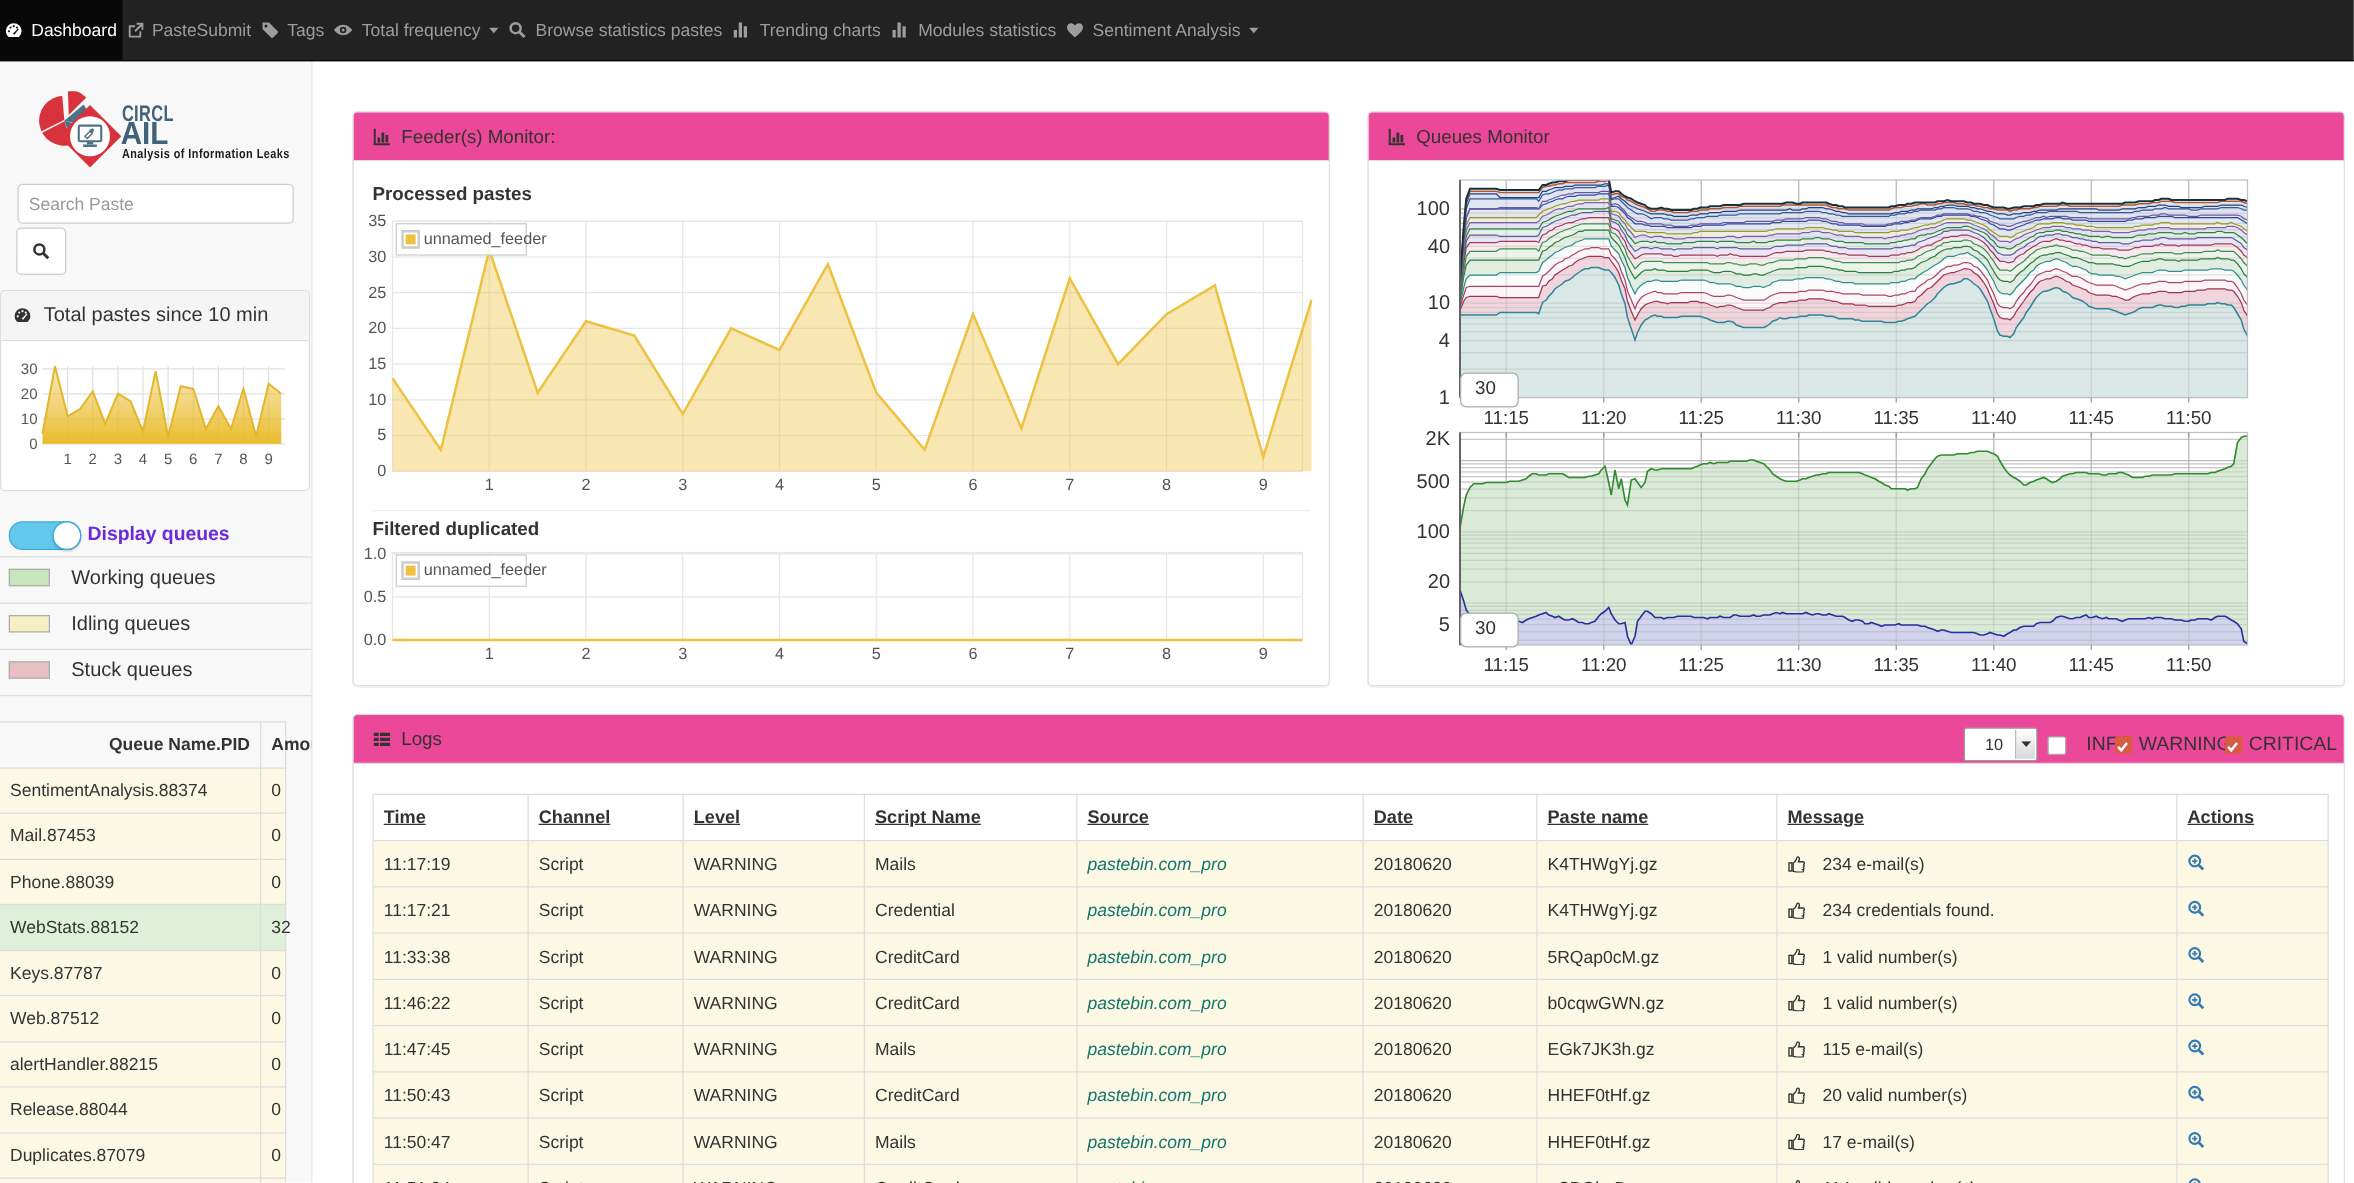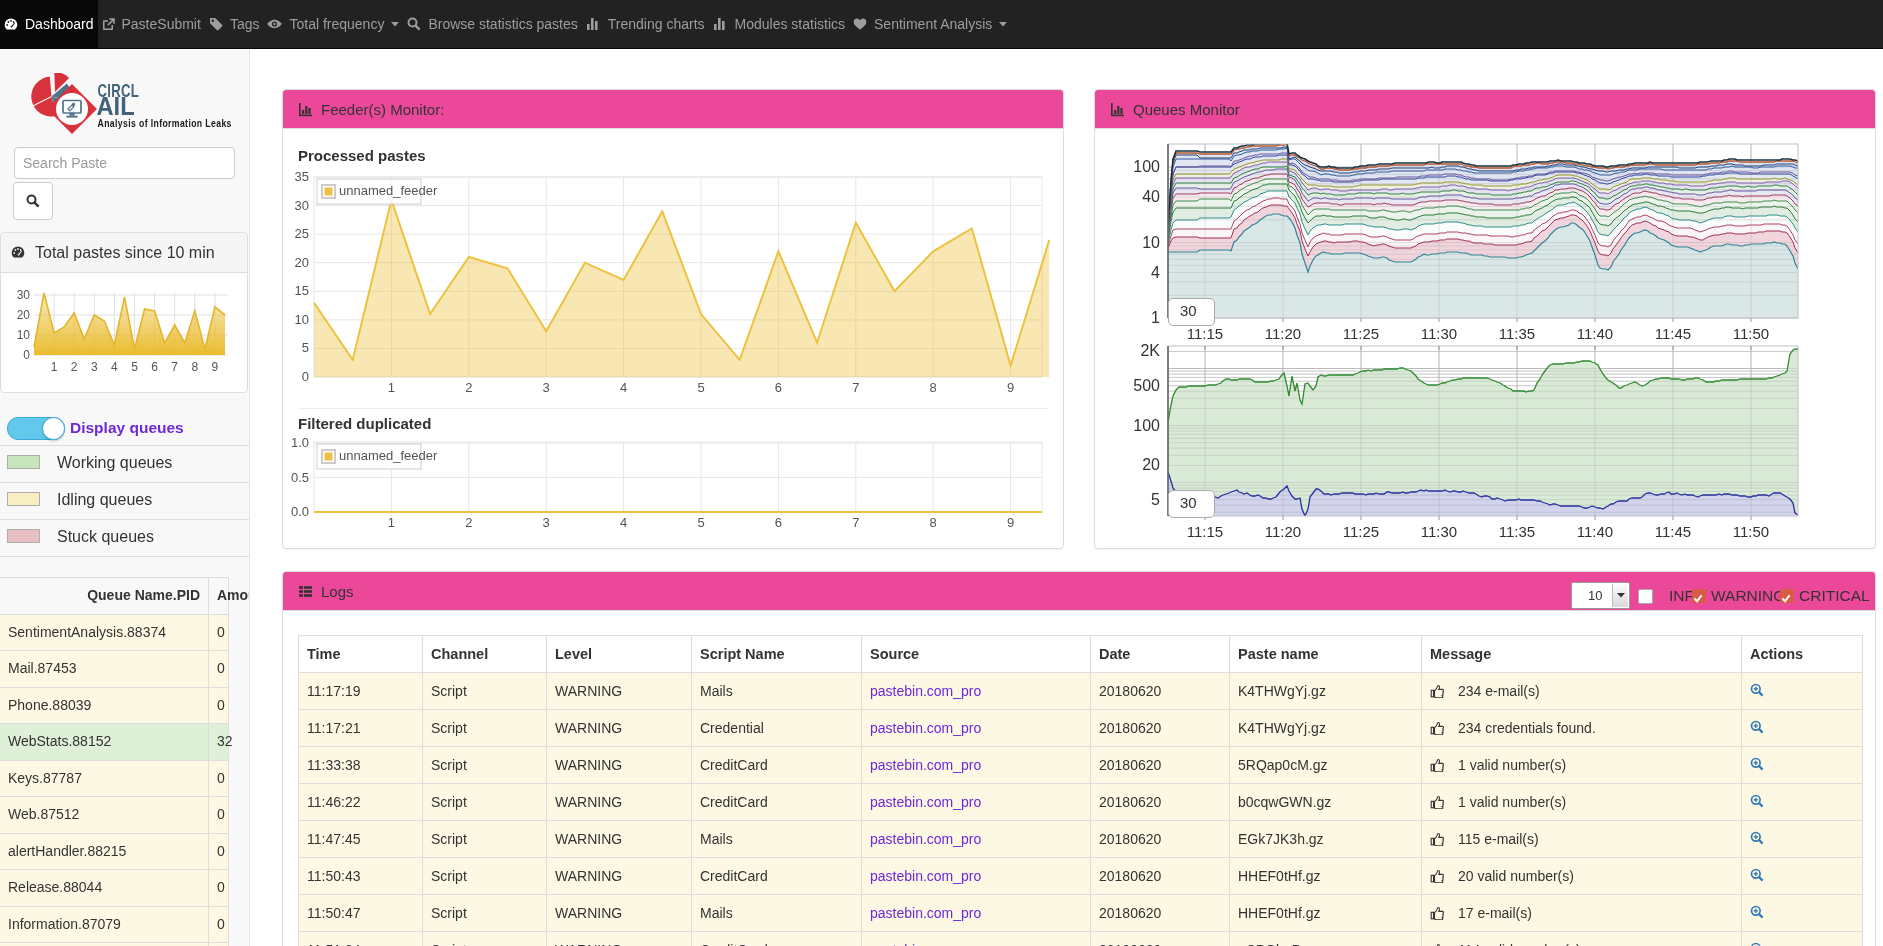--- a/index.html
+++ b/index.html
@@ -42,23 +42,23 @@
 .phead { height:20px; background:#ec4899; border-bottom:1px solid #ddd; border-radius:3px 3px 0 0;
   padding:9px 15px; font-size:15px; color:#333; display:flex; align-items:center; gap:8px; }
 .ctitle { position:absolute; left:15px; font-size:15px; font-weight:bold; color:#333; }
 
 #toggle { position:absolute; left:7px; top:369px; width:56px; height:21px; border-radius:11px;
   background:#62c8ec; border:1px solid #3aabd8; }
 #toggle .knob { position:absolute; right:-1px; top:-1px; width:21px; height:21px; border-radius:50%;
   background:#fff; border:1px solid #3aabd8; box-shadow:0 1px 2px rgba(0,0,0,.2); }
 
 #ltable { position:absolute; left:15px; top:63px; border-collapse:collapse; font-size:14px; background:#fff; }
-#ltable th { text-align:left; font-weight:bold; padding:8px; border:1px solid #ddd; height:20px; font-size:14.5px; }
+#ltable th { text-align:left; font-weight:bold; padding:8px; border:1px solid #ddd; height:20px; font-size:14.5px;text-decoration:underline; }
 #ltable td { padding:8px; border:1px solid #ddd; height:20px; background:#fcf8e3; }
-#ltable a { color:#6d28d9; text-decoration:none; }
+#ltable a { color:#0f766e; text-decoration:none;font-style:italic; }
 .lmsg svg { vertical-align:-2px; margin-right:13px; color:#333; }
 .lact { color:#337ab7; }
 #logsel { position:absolute; left:1288px; top:10px; width:57px; height:25px; border:1px solid #999;
   border-radius:2px; background:#fff; font-size:13px; color:#333; }
 #logsel .txt { position:absolute; left:16px; top:5px; }
 #logsel .arr { position:absolute; right:1px; top:1px; bottom:1px; width:15px;
   background:linear-gradient(#fdfdfd,#d8d8d8); border-left:1px solid #bbb; display:flex;
   align-items:center; justify-content:center; color:#333; }
 .cbx { position:absolute; top:17px; width:14px; height:14px; border-radius:2px; }
 .cbx.off { background:#fff; border:1px solid #aaa; width:13px; height:13px; }
@@ -284,21 +284,21 @@
         </tr>
         <tr class="wbg">
           <td>alertHandler.88215</td>
           <td>0</td>
         </tr>
         <tr class="wbg">
           <td>Release.88044</td>
           <td>0</td>
         </tr>
         <tr class="wbg">
-          <td>Information.87079</td>
+          <td>Duplicates.87079</td>
           <td>0</td>
         </tr>
         <tr class="wbg">
           <td>Tokenize.87894</td>
           <td>0</td>
         </tr>
       </tbody>
     </table>
   </div>
 <div class="panel" style="left:282px; top:89px; width:780px; height:458px;">

